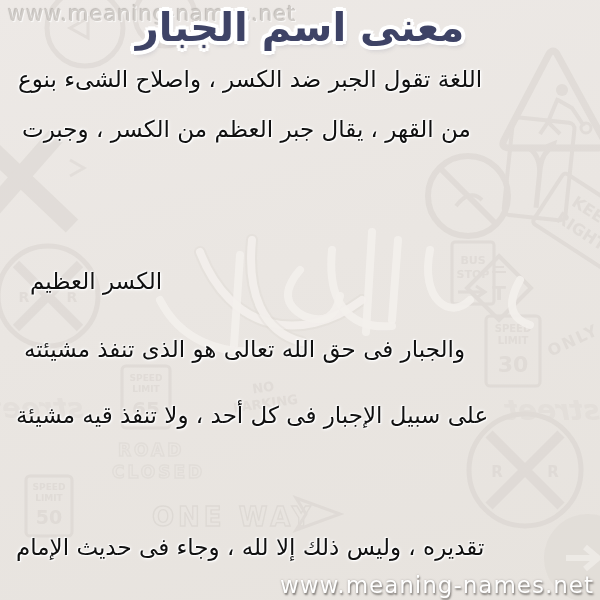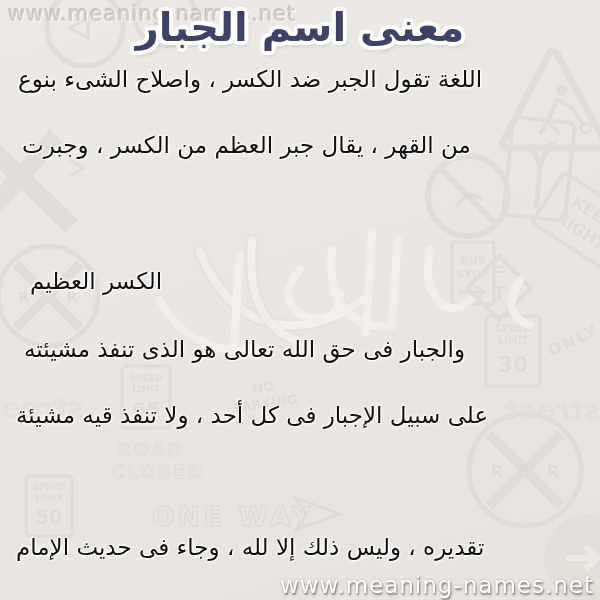--- a/index.html
+++ b/index.html
@@ -41,21 +41,21 @@
       0 0 6px #fff,2px 4px 5px rgba(60,60,90,.25);
   }
   .para{position:absolute;inset:0;z-index:3;}
   .pline{
     position:absolute;
     direction:rtl;white-space:nowrap;
     font-size:23px;color:#101010;
     text-shadow:0 0 3px #fff,0 0 5px rgba(255,255,255,.85),1px 1px 1px #fff,-1px -1px 1px #fff;
   }
   .l0{top:66px;left:18px;}
-  .l1{top:132px;left:22px;}
+  .l1{top:116px;left:22px;}
   .l2{top:196px;left:30px;}
   .l3{top:268px;left:30px;}
   .l4{top:336px;left:24px;}
   .l5{top:402px;left:16px;}
   .l6{top:466px;left:24px;}
   .l7{top:534px;left:16px;text-align:center;}
 </style>
 </head>
 <body>
 

